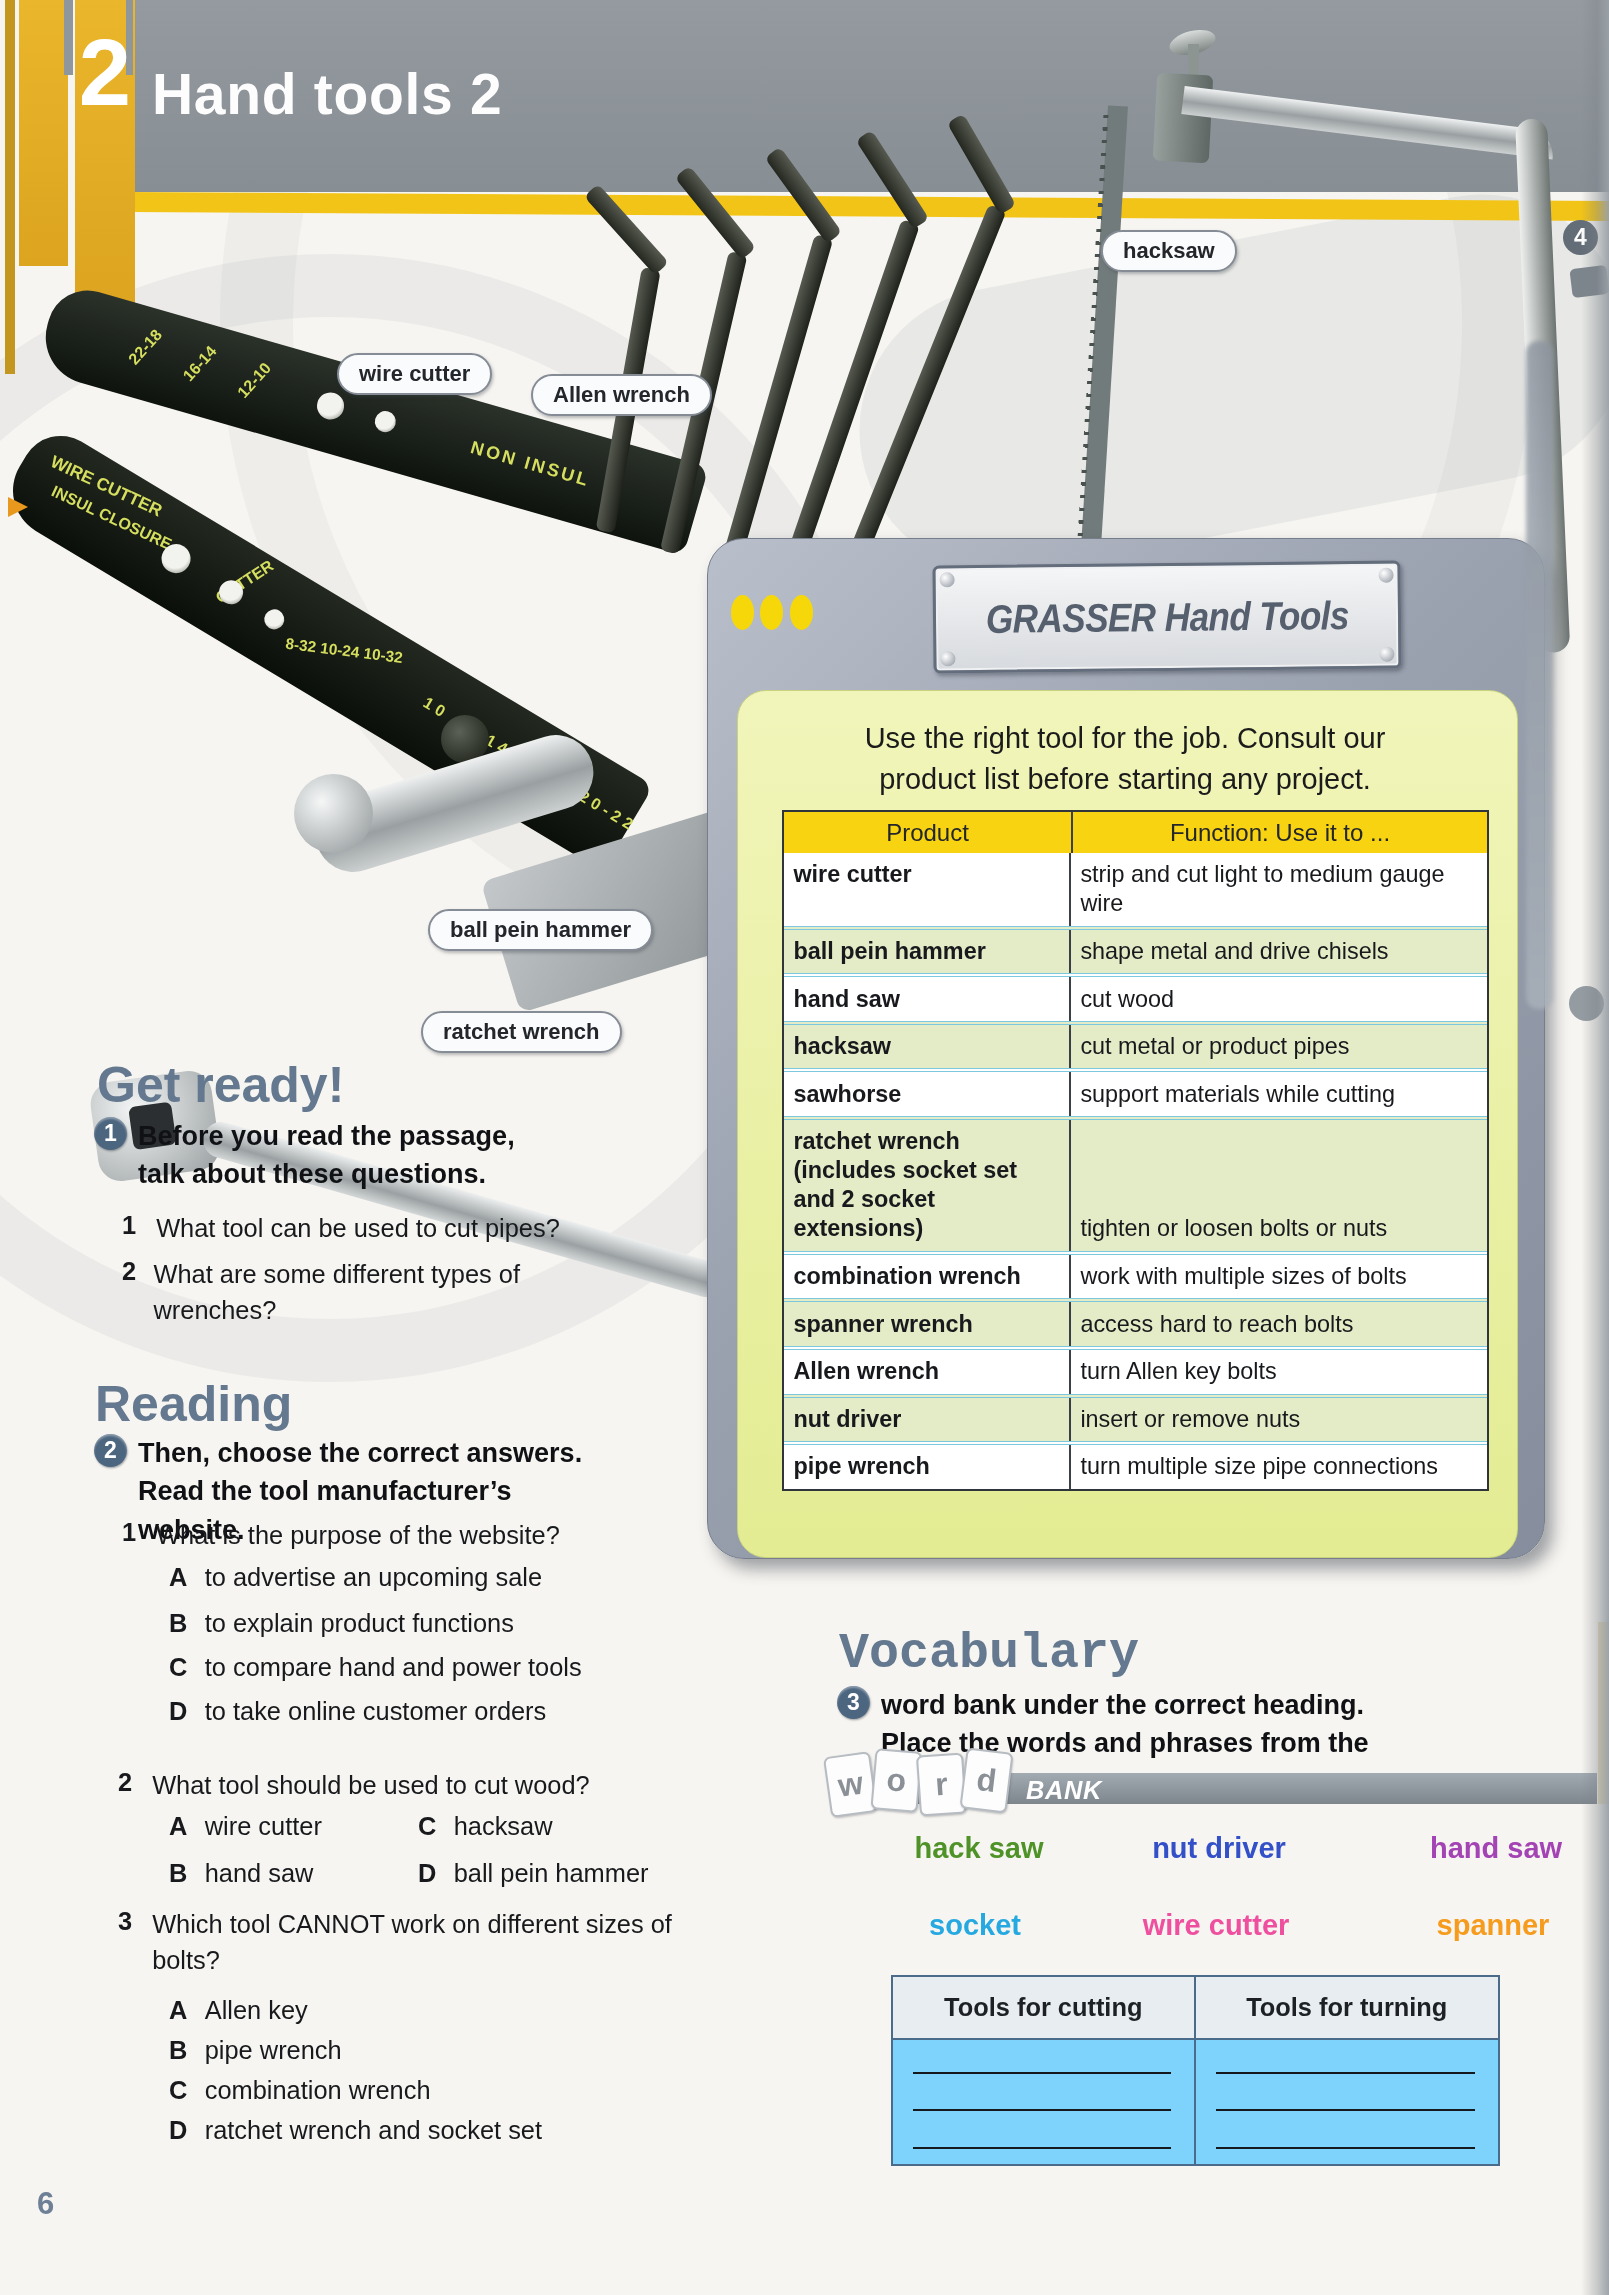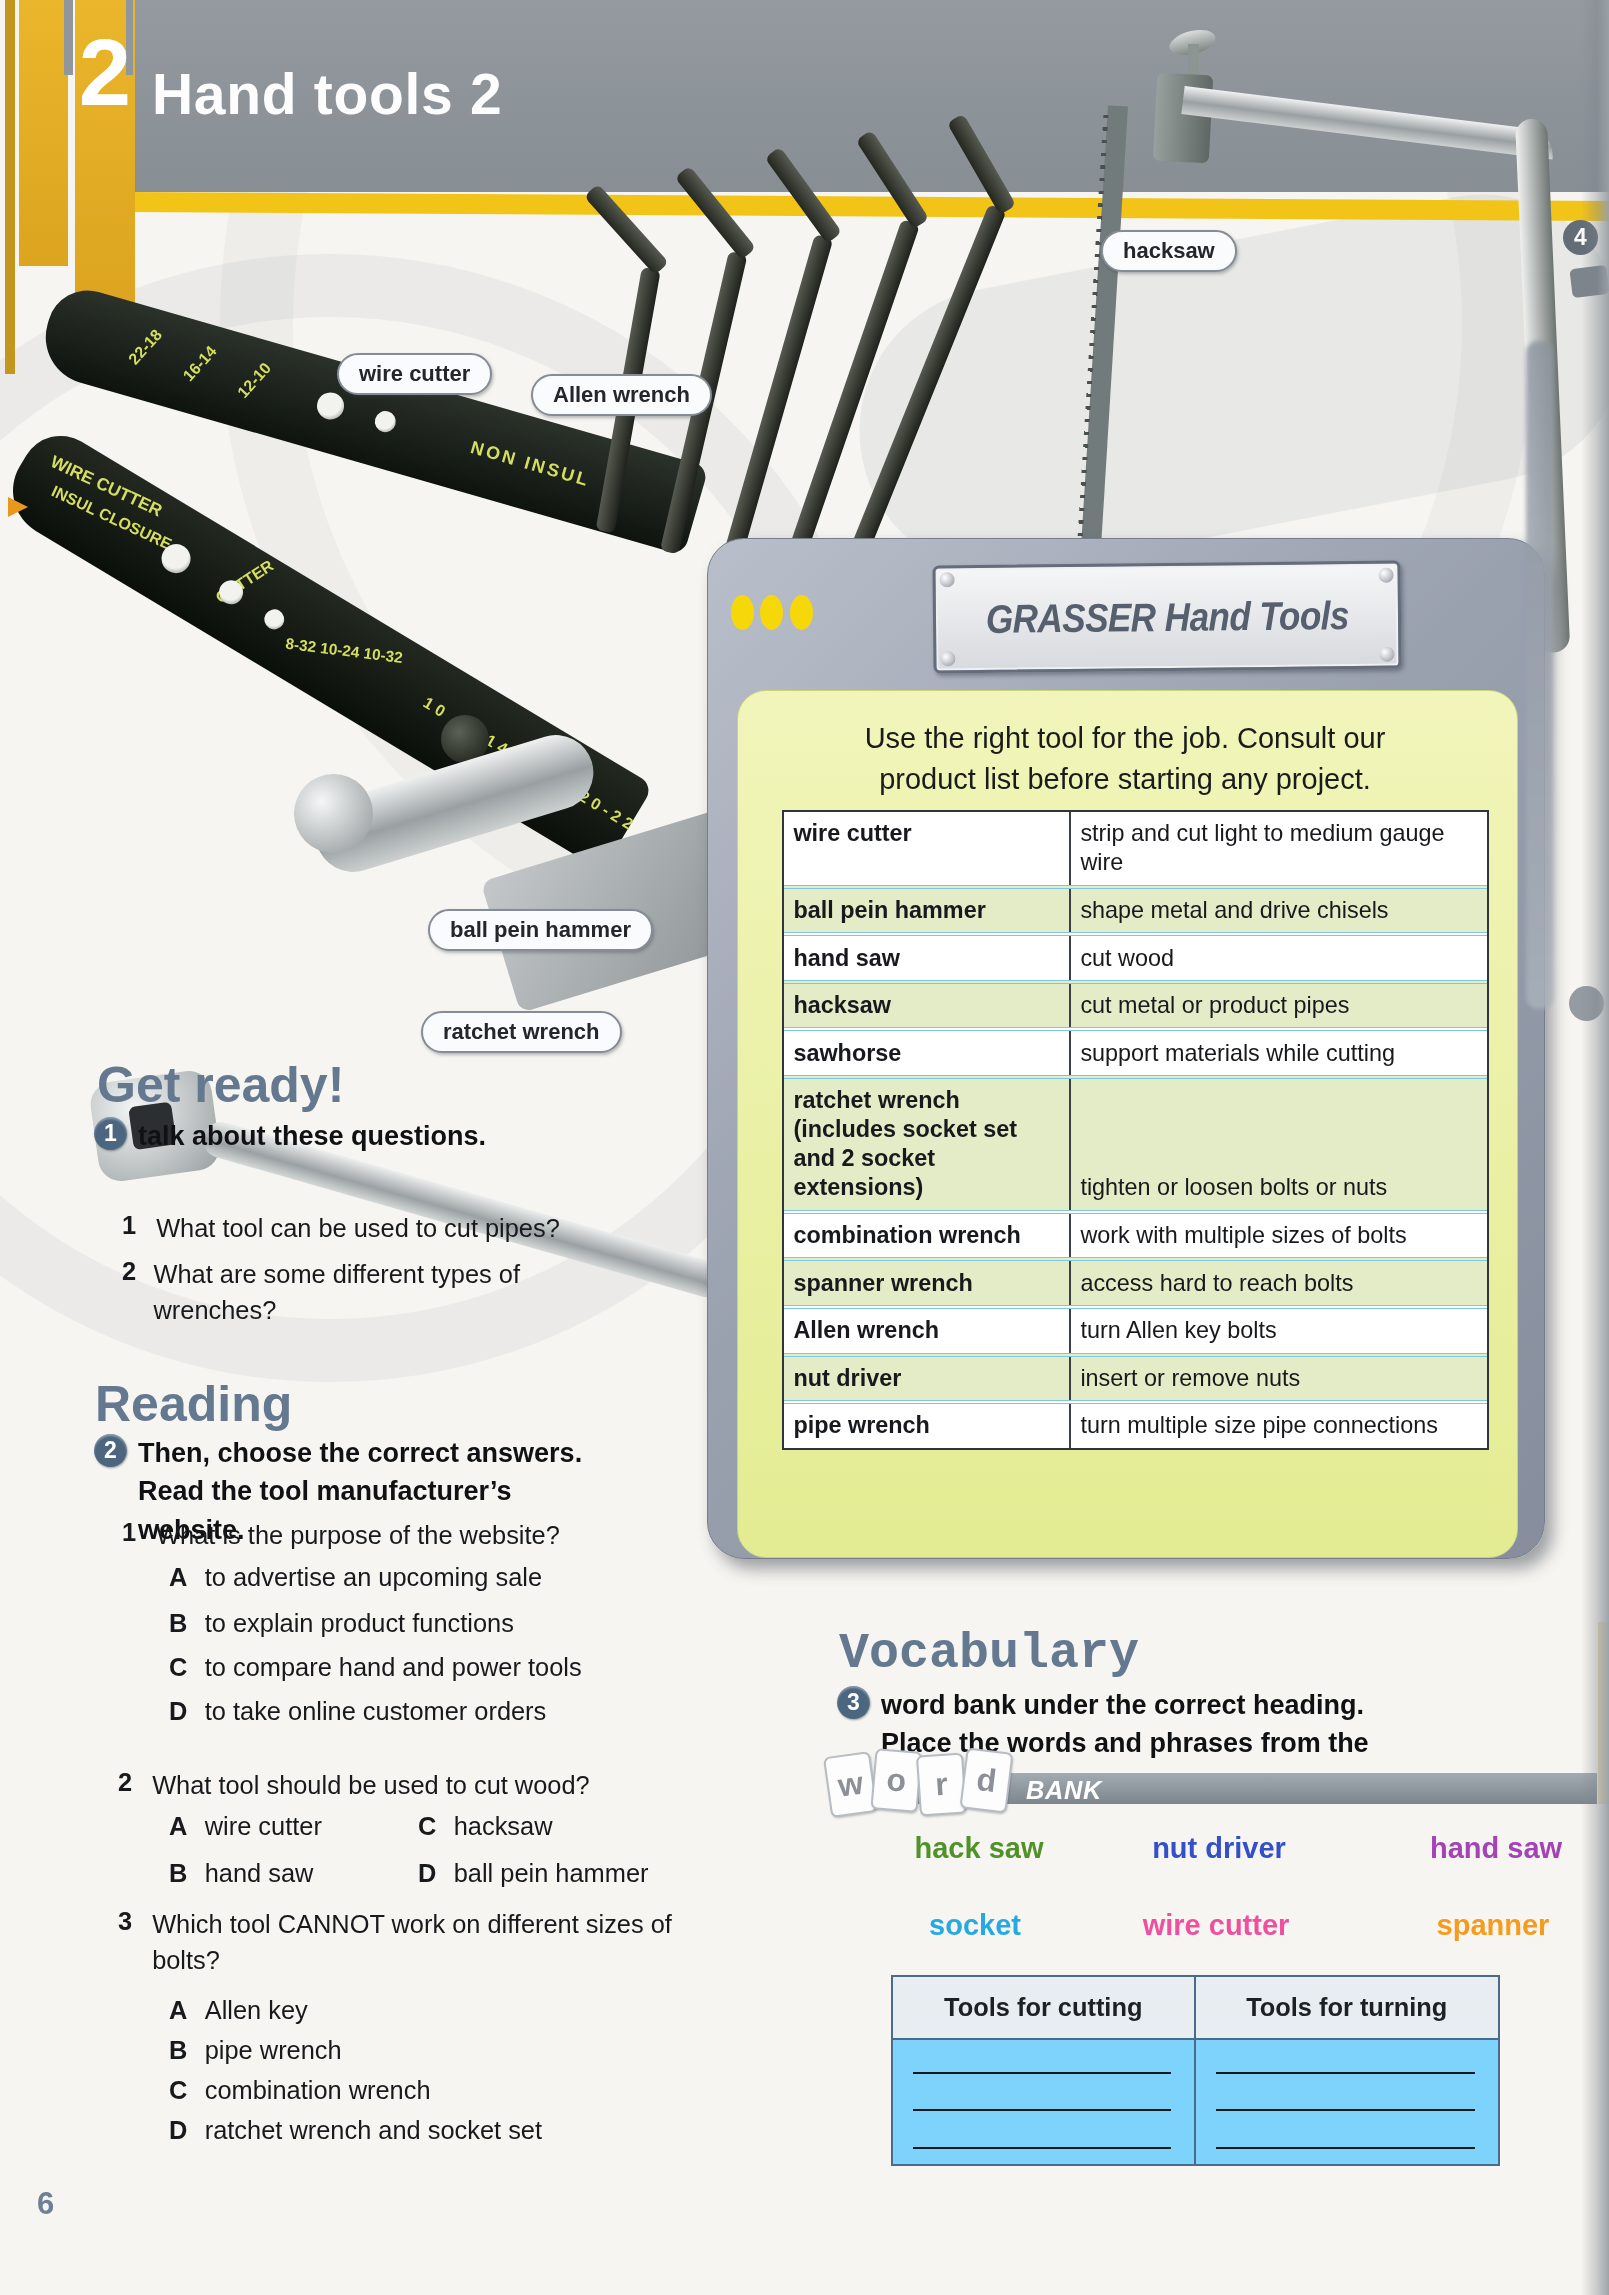--- a/index.html
+++ b/index.html
@@ -193,20 +193,24 @@
       <div class="screw" style="left:4px;bottom:4px;"></div>
       <div class="screw" style="right:4px;bottom:4px;"></div>
       <span class="gplate-text">GRASSER Hand Tools</span>
     </div>
     <div class="gpanel">
       <div class="gintro">
         <div>Use the right tool for the job. Consult our</div>
         <div>product list before starting any project.</div>
       </div>
       <div class="gtable">
+        <div class="ghead">
+          <div class="hp">Product</div>
+          <div class="hf">Function: Use it to ...</div>
+        </div>
         <div>
           <div class="trow" style="border-top:none;">
               <div class="tcell-p">wire cutter</div>
               <div class="tcell-f">strip and cut light to medium gauge wire</div>
             </div>
           <div class="trow">
               <div class="tcell-p">ball pein hammer</div>
               <div class="tcell-f">shape metal and drive chisels</div>
             </div>
           <div class="trow">
@@ -246,20 +250,21 @@
               <div class="tcell-f">turn multiple size pipe connections</div>
             </div>
         </div>
       </div>
     </div>
   </div>
 
   <div class="abs h-section" style="left:97px;top:1056px;">Get ready!</div>
   <div class="abs badge" style="left:94px;top:1117px;">1</div>
   <div class="abs prompt" style="left:138px;top:1117px;width:428px;">
+    <div>Before you read the passage,</div>
     <div>talk about these questions.</div>
   </div>
   <div class="abs" style="left:122px;top:1211px;display:flex;gap:20px;">
     <span class="qnum">1</span>
     <span class="qtext" style="width:414px;">What tool can be used to cut pipes?</span>
   </div>
   <div class="abs" style="left:122px;top:1257px;display:flex;gap:17.4px;">
     <span class="qnum">2</span>
     <span class="qtext" style="width:374px;">What are some different types of wrenches?</span>
   </div>

